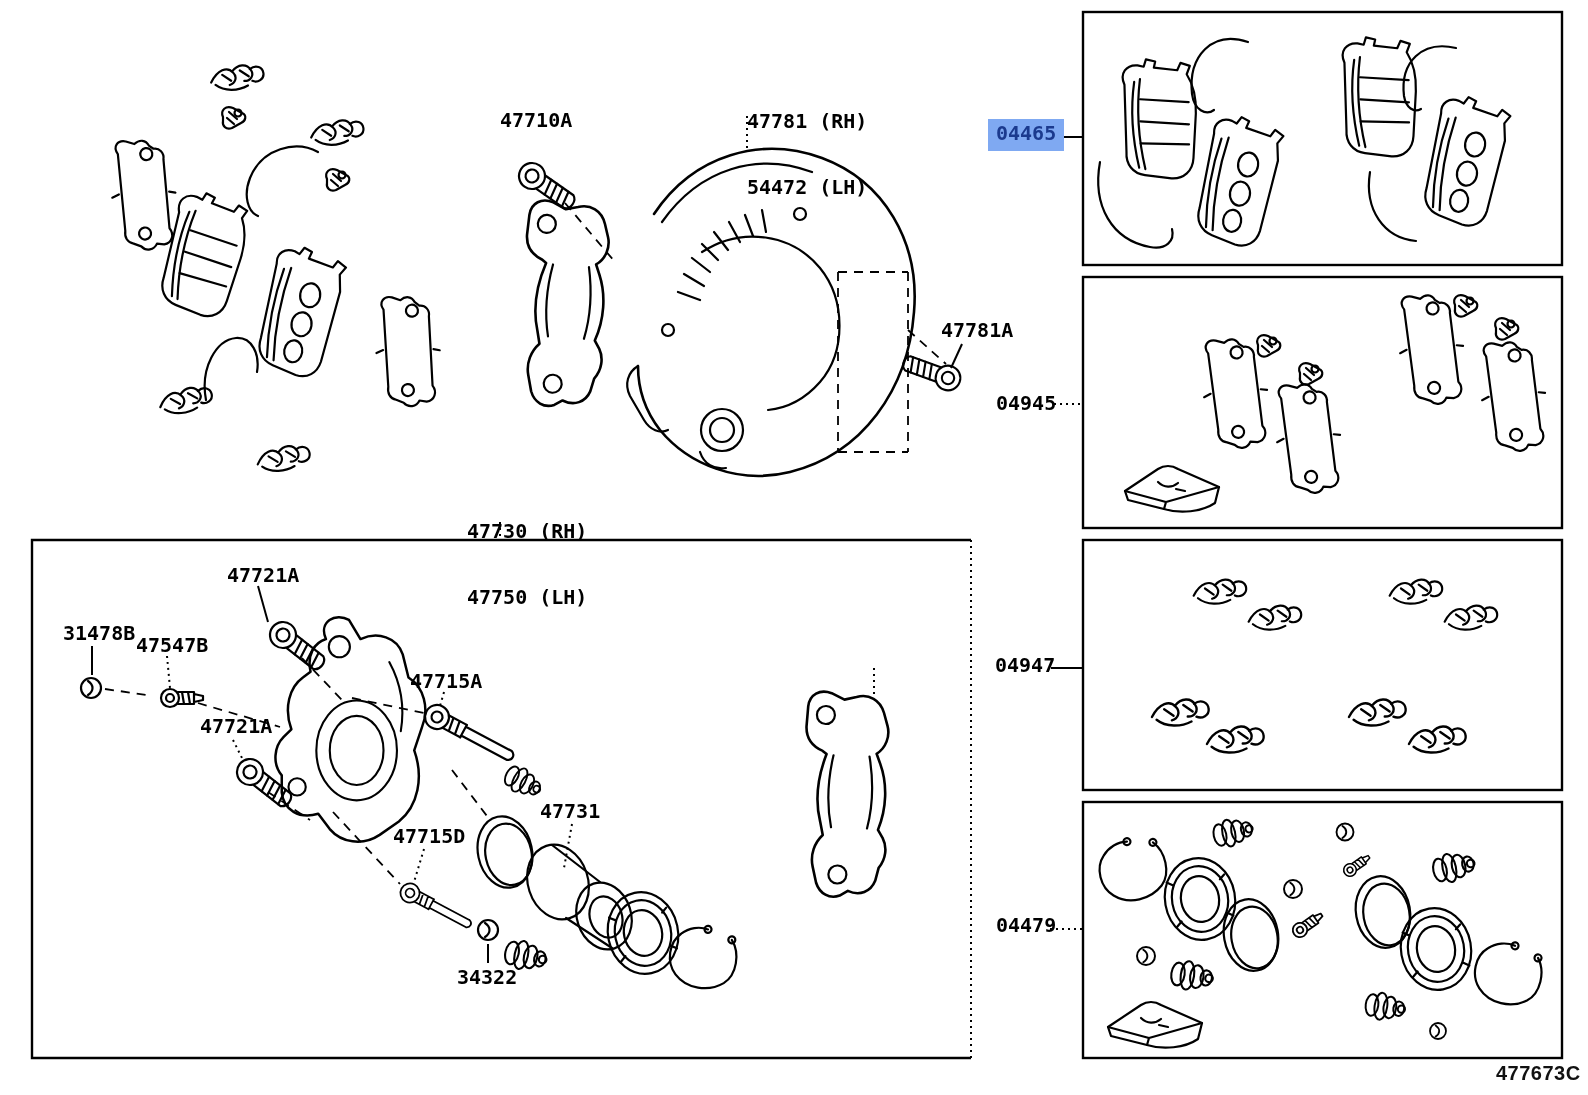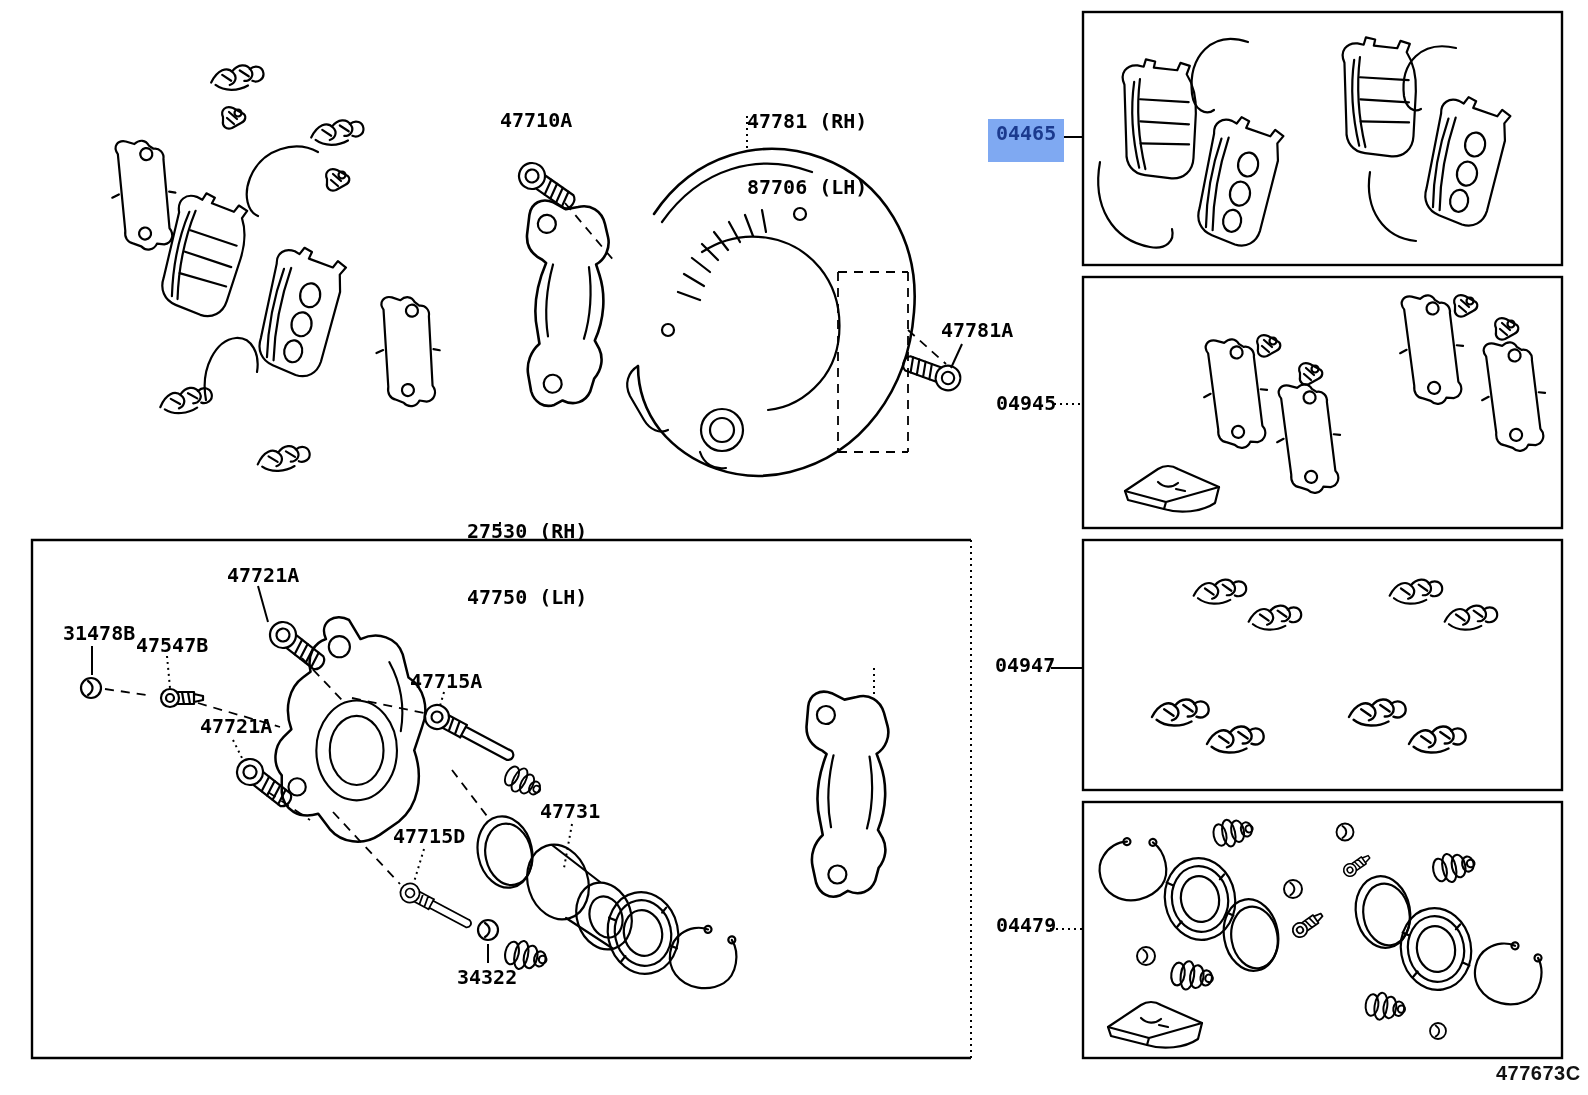--- a/index.html
+++ b/index.html
@@ -9,21 +9,21 @@
     font-family:"DejaVu Sans Mono","Liberation Mono",monospace; overflow:hidden;
   }
   #art { position:absolute; left:0; top:0; width:1588px; height:1095px; }
   .lbl {
     position:absolute; font-size:20px; font-weight:bold; color:#000;
     line-height:22px; white-space:pre; letter-spacing:0px; cursor:pointer;
   }
   .lbl.two span { display:block; }
   .hl {
     background:var(--hl-bg); color:var(--hl-text);
-    padding:3px 8px 18px 8px;
+    padding:3px 8px 7px 8px;
   }
   .code {
     position:absolute; font-family:Liberation Sans, sans-serif;
     font-size:20px; font-weight:600; color:#111; letter-spacing:0.5px;
   }
   svg .art { stroke:#000; stroke-width:2.2; fill:none; stroke-linecap:round; stroke-linejoin:round; }
   svg .thick { stroke-width:2.6; }
   svg .box { stroke:#000; stroke-width:2.4; fill:none; }
   svg .dash { stroke:#000; stroke-width:1.8; fill:none; stroke-dasharray:9 7; }
   svg .dot  { stroke:#000; stroke-width:2; fill:none; stroke-dasharray:2 4; }
@@ -285,33 +285,33 @@
       <line class="dot" x1="233" y1="740" x2="243" y2="760"></line>
       <line class="dot" x1="444" y1="692" x2="440" y2="706"></line>
       <line class="dot" x1="874" y1="668" x2="874" y2="696"></line>
       <line class="dot" x1="572" y1="824" x2="564" y2="868"></line>
       <line class="dot" x1="424" y1="849" x2="414" y2="882"></line>
     </g>
   </svg>
 
   <div class="lbl two" style="left:703px; top:66px;margin-left:44px;">
     <span>47781 (RH)</span>
-    <span>87706 (LH)</span>
+    <span>54472 (LH)</span>
   </div>
 
   <div class="lbl" style="left:500px; top:109px;">47710A</div>
 
   <div class="lbl hl" style="left:988px; top:119px;">04465</div>
 
   <div class="lbl" style="left:941px; top:319px;">47781A</div>
 
   <div class="lbl" style="left:996px; top:392px;">04945</div>
 
   <div class="lbl two" style="left:467px; top:476px;">
-    <span>27530 (RH)</span>
+    <span>47730 (RH)</span>
     <span>47750 (LH)</span>
   </div>
 
   <div class="lbl" style="left:227px; top:564px;">47721A</div>
 
   <div class="lbl" style="left:63px; top:622px;">31478B</div>
 
   <div class="lbl" style="left:136px; top:634px;">47547B</div>
 
   <div class="lbl" style="left:410px; top:670px;">47715A</div>

